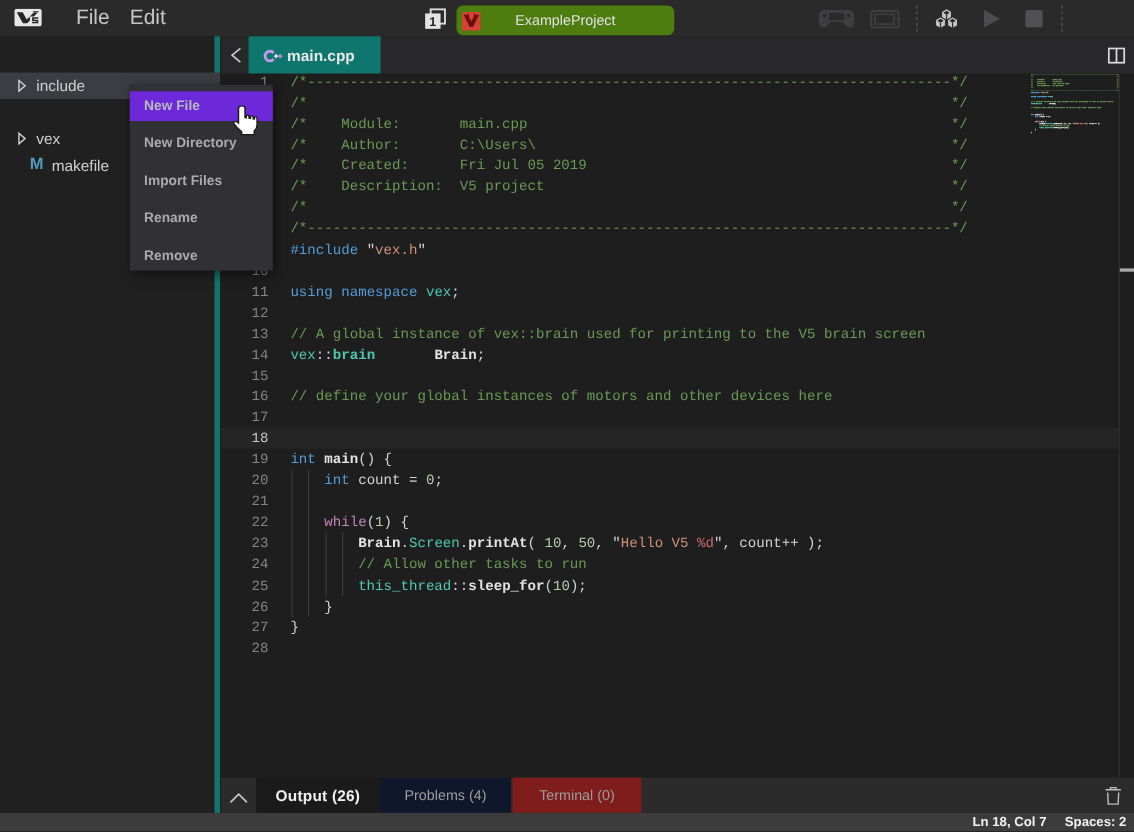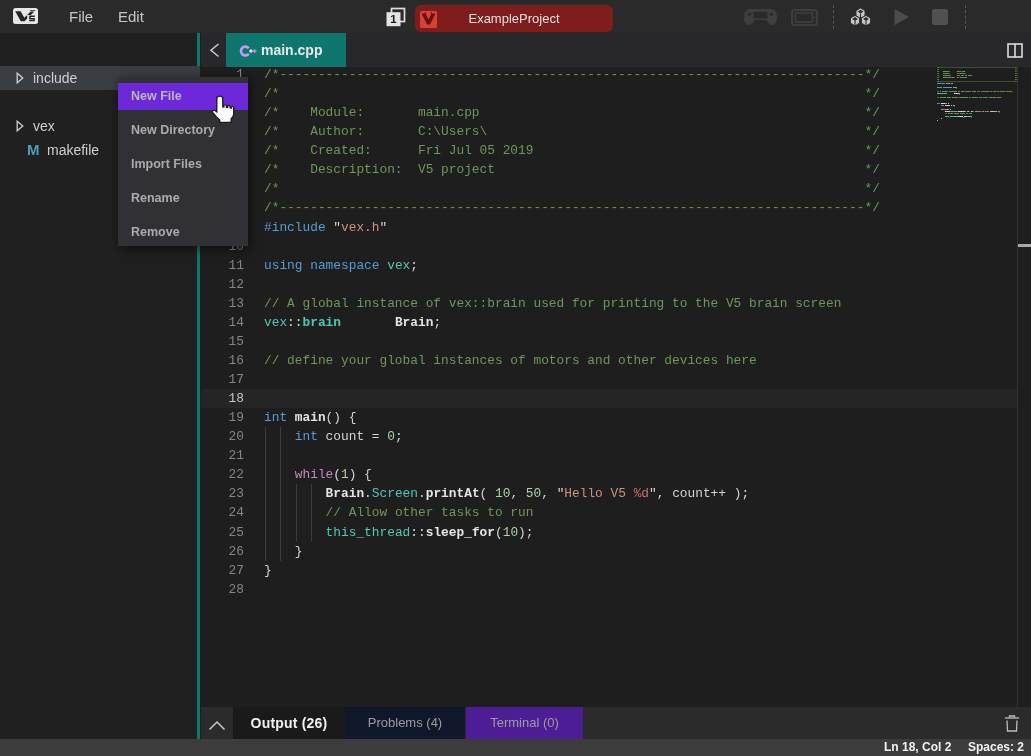--- a/index.html
+++ b/index.html
@@ -2,27 +2,27 @@
 <html><head>
 <meta charset="utf-8">
 <style>
 * { margin:0; padding:0; box-sizing:border-box; }
 html,body { width:1031px; height:756px; background:#1e1e1e; font-family:"Liberation Sans",sans-serif; overflow:hidden; }
 #app { position:relative; width:1031px; height:756px; background:#1e1e1e; }
 .abs { position:absolute; }
 
 
 #topbar { position:absolute; left:0; top:0; width:1031px; height:33px; background:#2a2a2b; }
-#topbar .menuitem { position:absolute; top:0; height:33px; line-height:33px; color:#c6c6c6; font-size:15px; }
-#pill { position:absolute; left:415px; top:5px; width:198px; height:27px; background:#7f1d1d; border-radius:6px; }
+#topbar .menuitem { position:absolute; top:0; height:33px; line-height:33px; color:#c6c6c6; font-size:19px; }
+#pill { position:absolute; left:415px; top:5px; width:198px; height:27px; background:#4d7c0f; border-radius:6px; }
 #pill .plabel { position:absolute; left:0; top:0; width:198px; text-align:center; line-height:27px; color:#e2e2e2; font-size:13px; }
 .vsep { position:absolute; top:5px; height:24px; width:0; border-left:1px dashed #585858; }
 
 
-#sidebar { position:absolute; left:0; top:33px; width:200px; height:706px; background:#202021; border-right:3px solid #0f766e;padding-left:24px; }
+#sidebar { position:absolute; left:0; top:33px; width:200px; height:706px; background:#202021; border-right:5px solid #0f766e;padding-left:24px; }
 .srow { position:absolute; left:0; width:200px; height:24px; color:#cfcfcf; font-size:14px; }
 .srow .lbl { position:absolute; left:33px; top:0; line-height:24px; }
 .srow.sel { background:#3a3d42; }
 
 
 #tabbar { position:absolute; left:201px; top:33px; width:830px; height:34px; background:#28282a; }
 #tab1 { position:absolute; left:25px; top:0; width:120px; height:34px; background:#0f766e; }
 #tab1 .tlabel { position:absolute; left:35px; top:0; line-height:34px; font-size:14px; font-weight:bold; color:#e8e8e8; }
 #editor { position:absolute; left:201px; top:67px; width:830px; height:640px; background:#1e1e1e; overflow:hidden; }
 .codefont { font-family:"Liberation Mono",monospace; font-size:12.83px; line-height:19.057px; white-space:pre; }
@@ -255,31 +255,31 @@
   <div id="mm-border"></div>
   <div id="scrolldash"></div>
 </div>
 
 <div id="panelbar">
   <svg class="abs" style="left:7px;top:13px" width="18" height="11" viewBox="0 0 18 11">
     <path d="M1.5 9.5 L9 2 L16.5 9.5" fill="none" stroke="#c8c8c8" stroke-width="1.5"></path>
   </svg>
   <div class="ptab active" style="left:32px;width:112px">Output (26)</div>
   <div class="ptab" style="left:144px;width:120px;background:#0f172a">Problems (4)</div>
-  <div class="ptab" style="left:264px;width:118px;background:#4c1d95;border-left:1px solid #2b2b2c">Terminal (0)</div>
+  <div class="ptab" style="left:264px;width:118px;background:#7f1d1d;border-left:1px solid #2b2b2c">Terminal (0)</div>
 
   <svg class="abs" style="left:803px;top:8px" width="16" height="17" viewBox="0 0 16 17">
     <path d="M5.5 2.5 L5.5 1 L10.5 1 L10.5 2.5" fill="none" stroke="#bdbdbd" stroke-width="1.3"></path>
     <line x1="1" y1="3" x2="15" y2="3" stroke="#bdbdbd" stroke-width="1.3"></line>
     <path d="M3 5.5 L3.5 16 L12.5 16 L13 5.5" fill="none" stroke="#bdbdbd" stroke-width="1.3"></path>
   </svg>
 </div>
 
 <div id="statusbar">
-  <div class="abs" style="left:884px;top:0;line-height:17px">Ln 18, Col 2</div>
+  <div class="abs" style="left:884px;top:0;line-height:17px">Ln 18, Col 7</div>
   <div class="abs" style="left:968px;top:0;line-height:17px">Spaces: 2</div>
 </div>
 
 <div id="ctxmenu">
   <div class="mi hl" style="top:6px">New File</div>
   <div class="mi" style="top:40px">New Directory</div>
   <div class="mi" style="top:74px">Import Files</div>
   <div class="mi" style="top:108px">Rename</div>
   <div class="mi" style="top:142px">Remove</div>
 </div>

